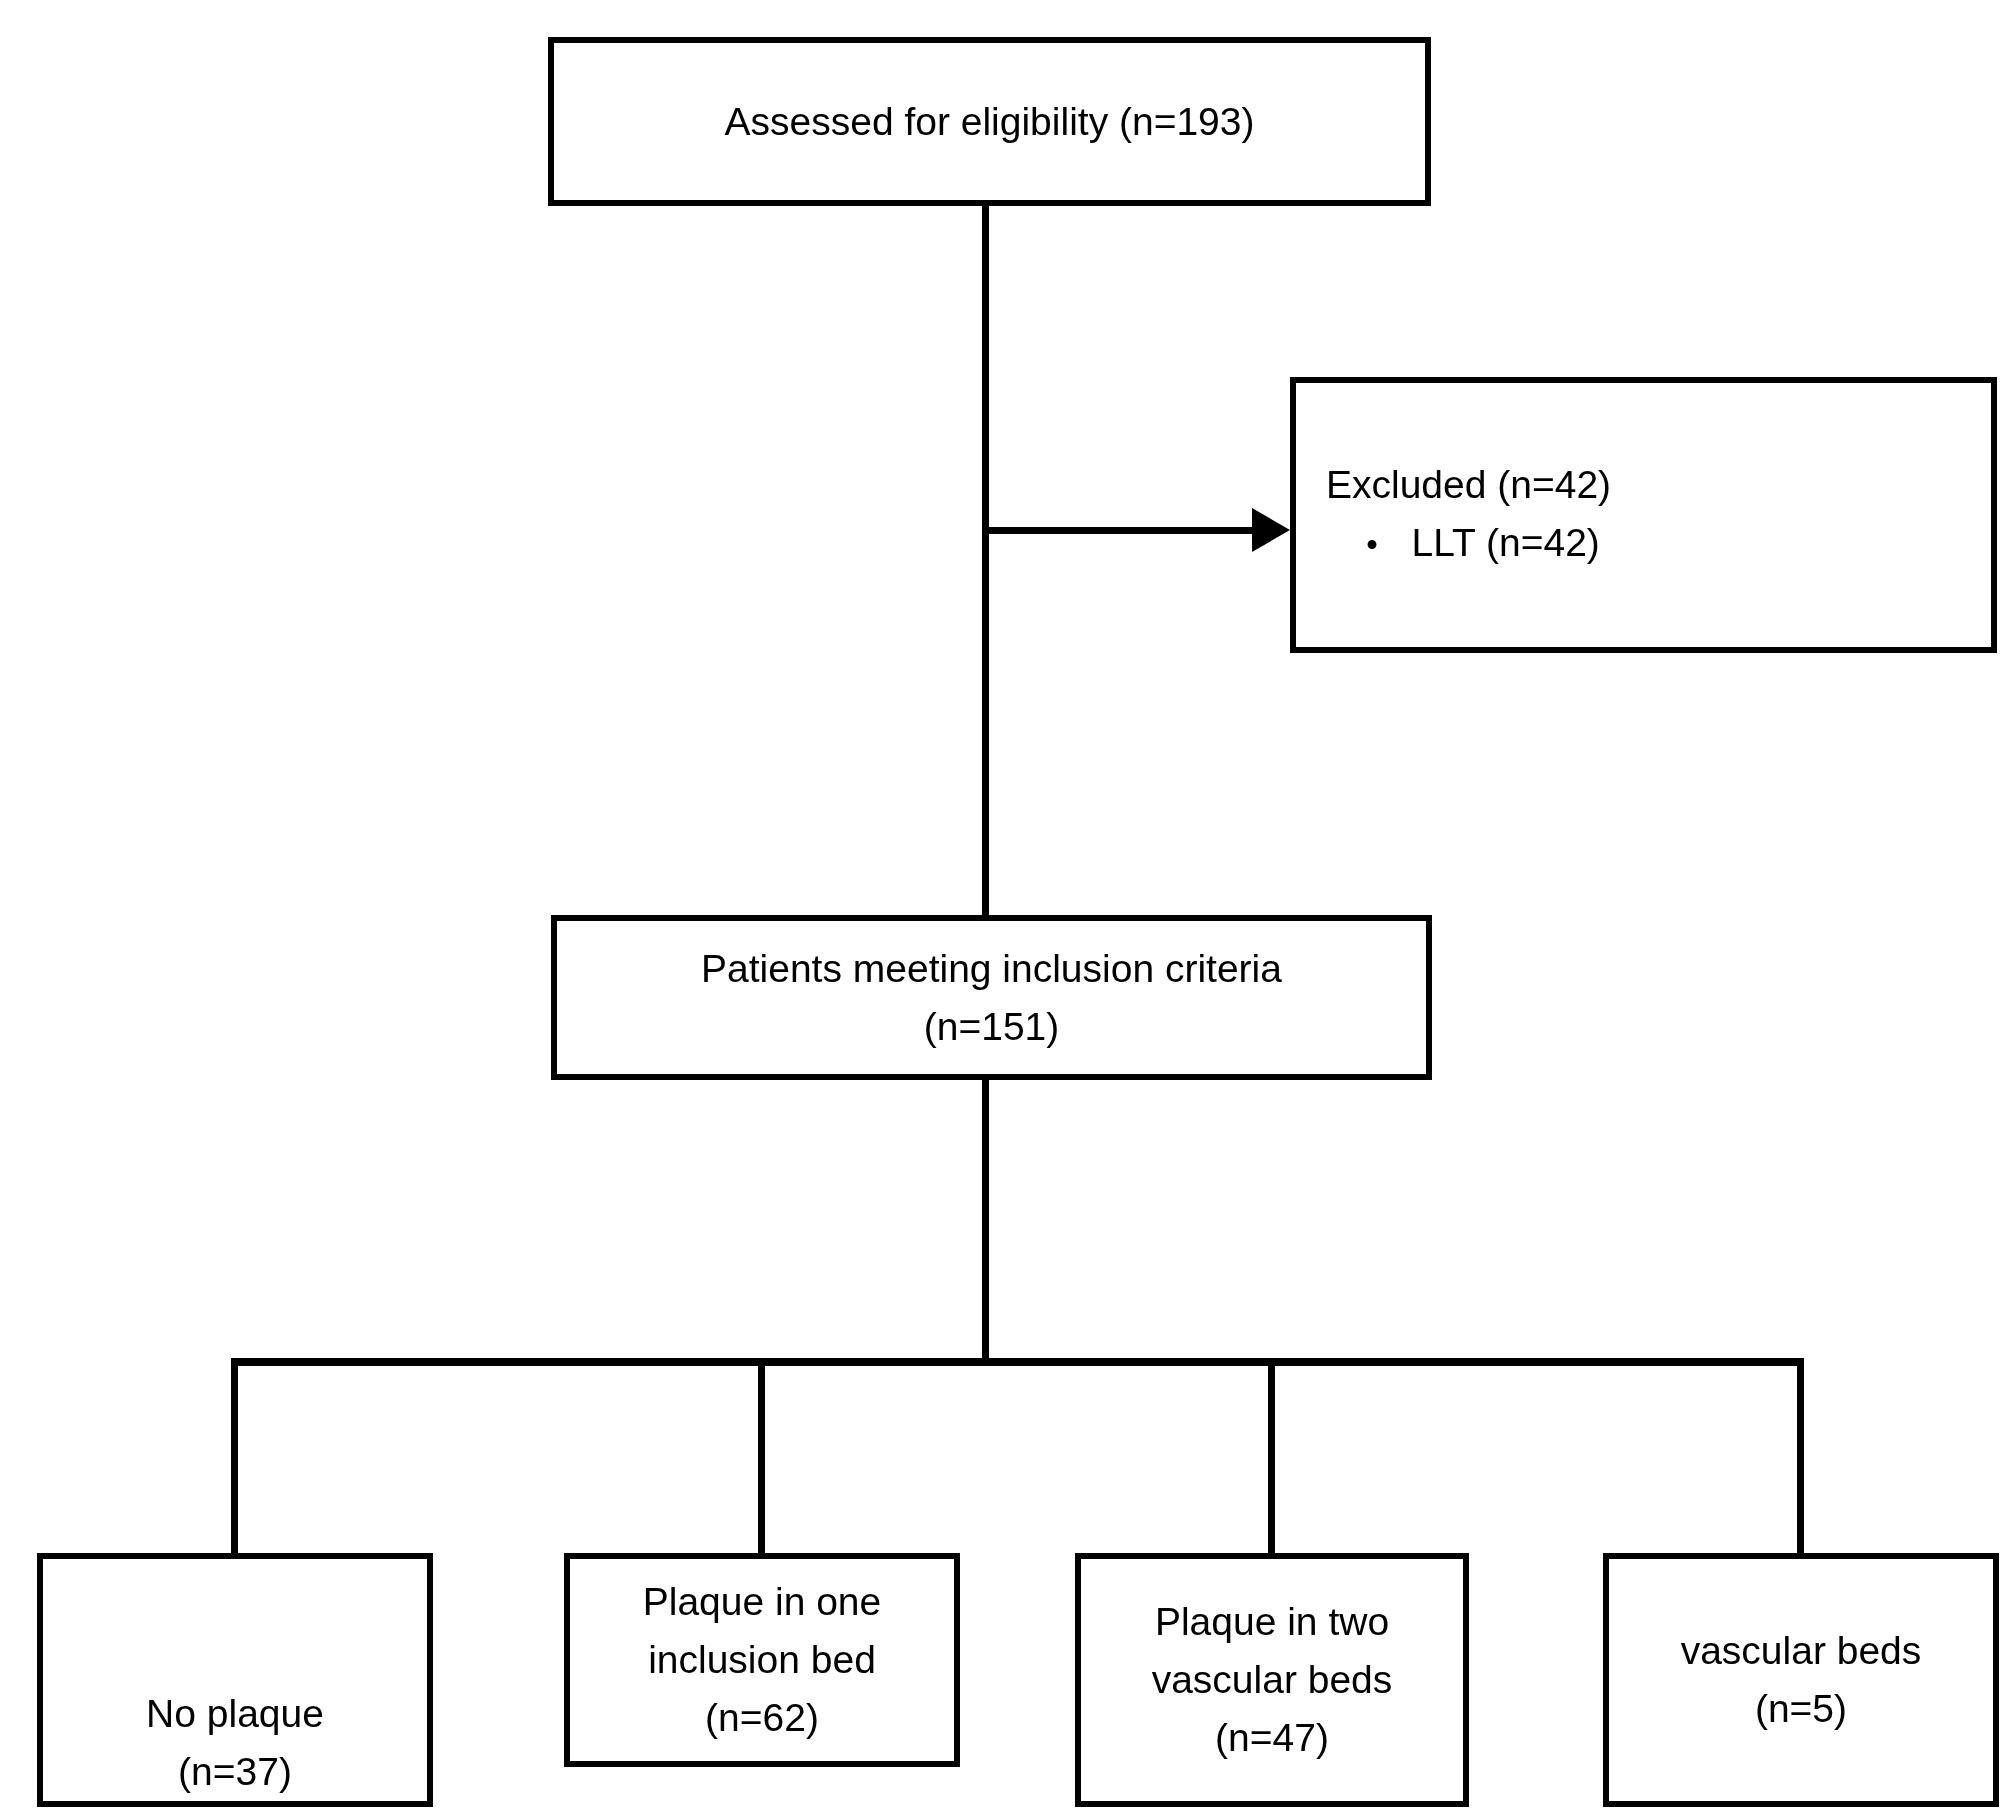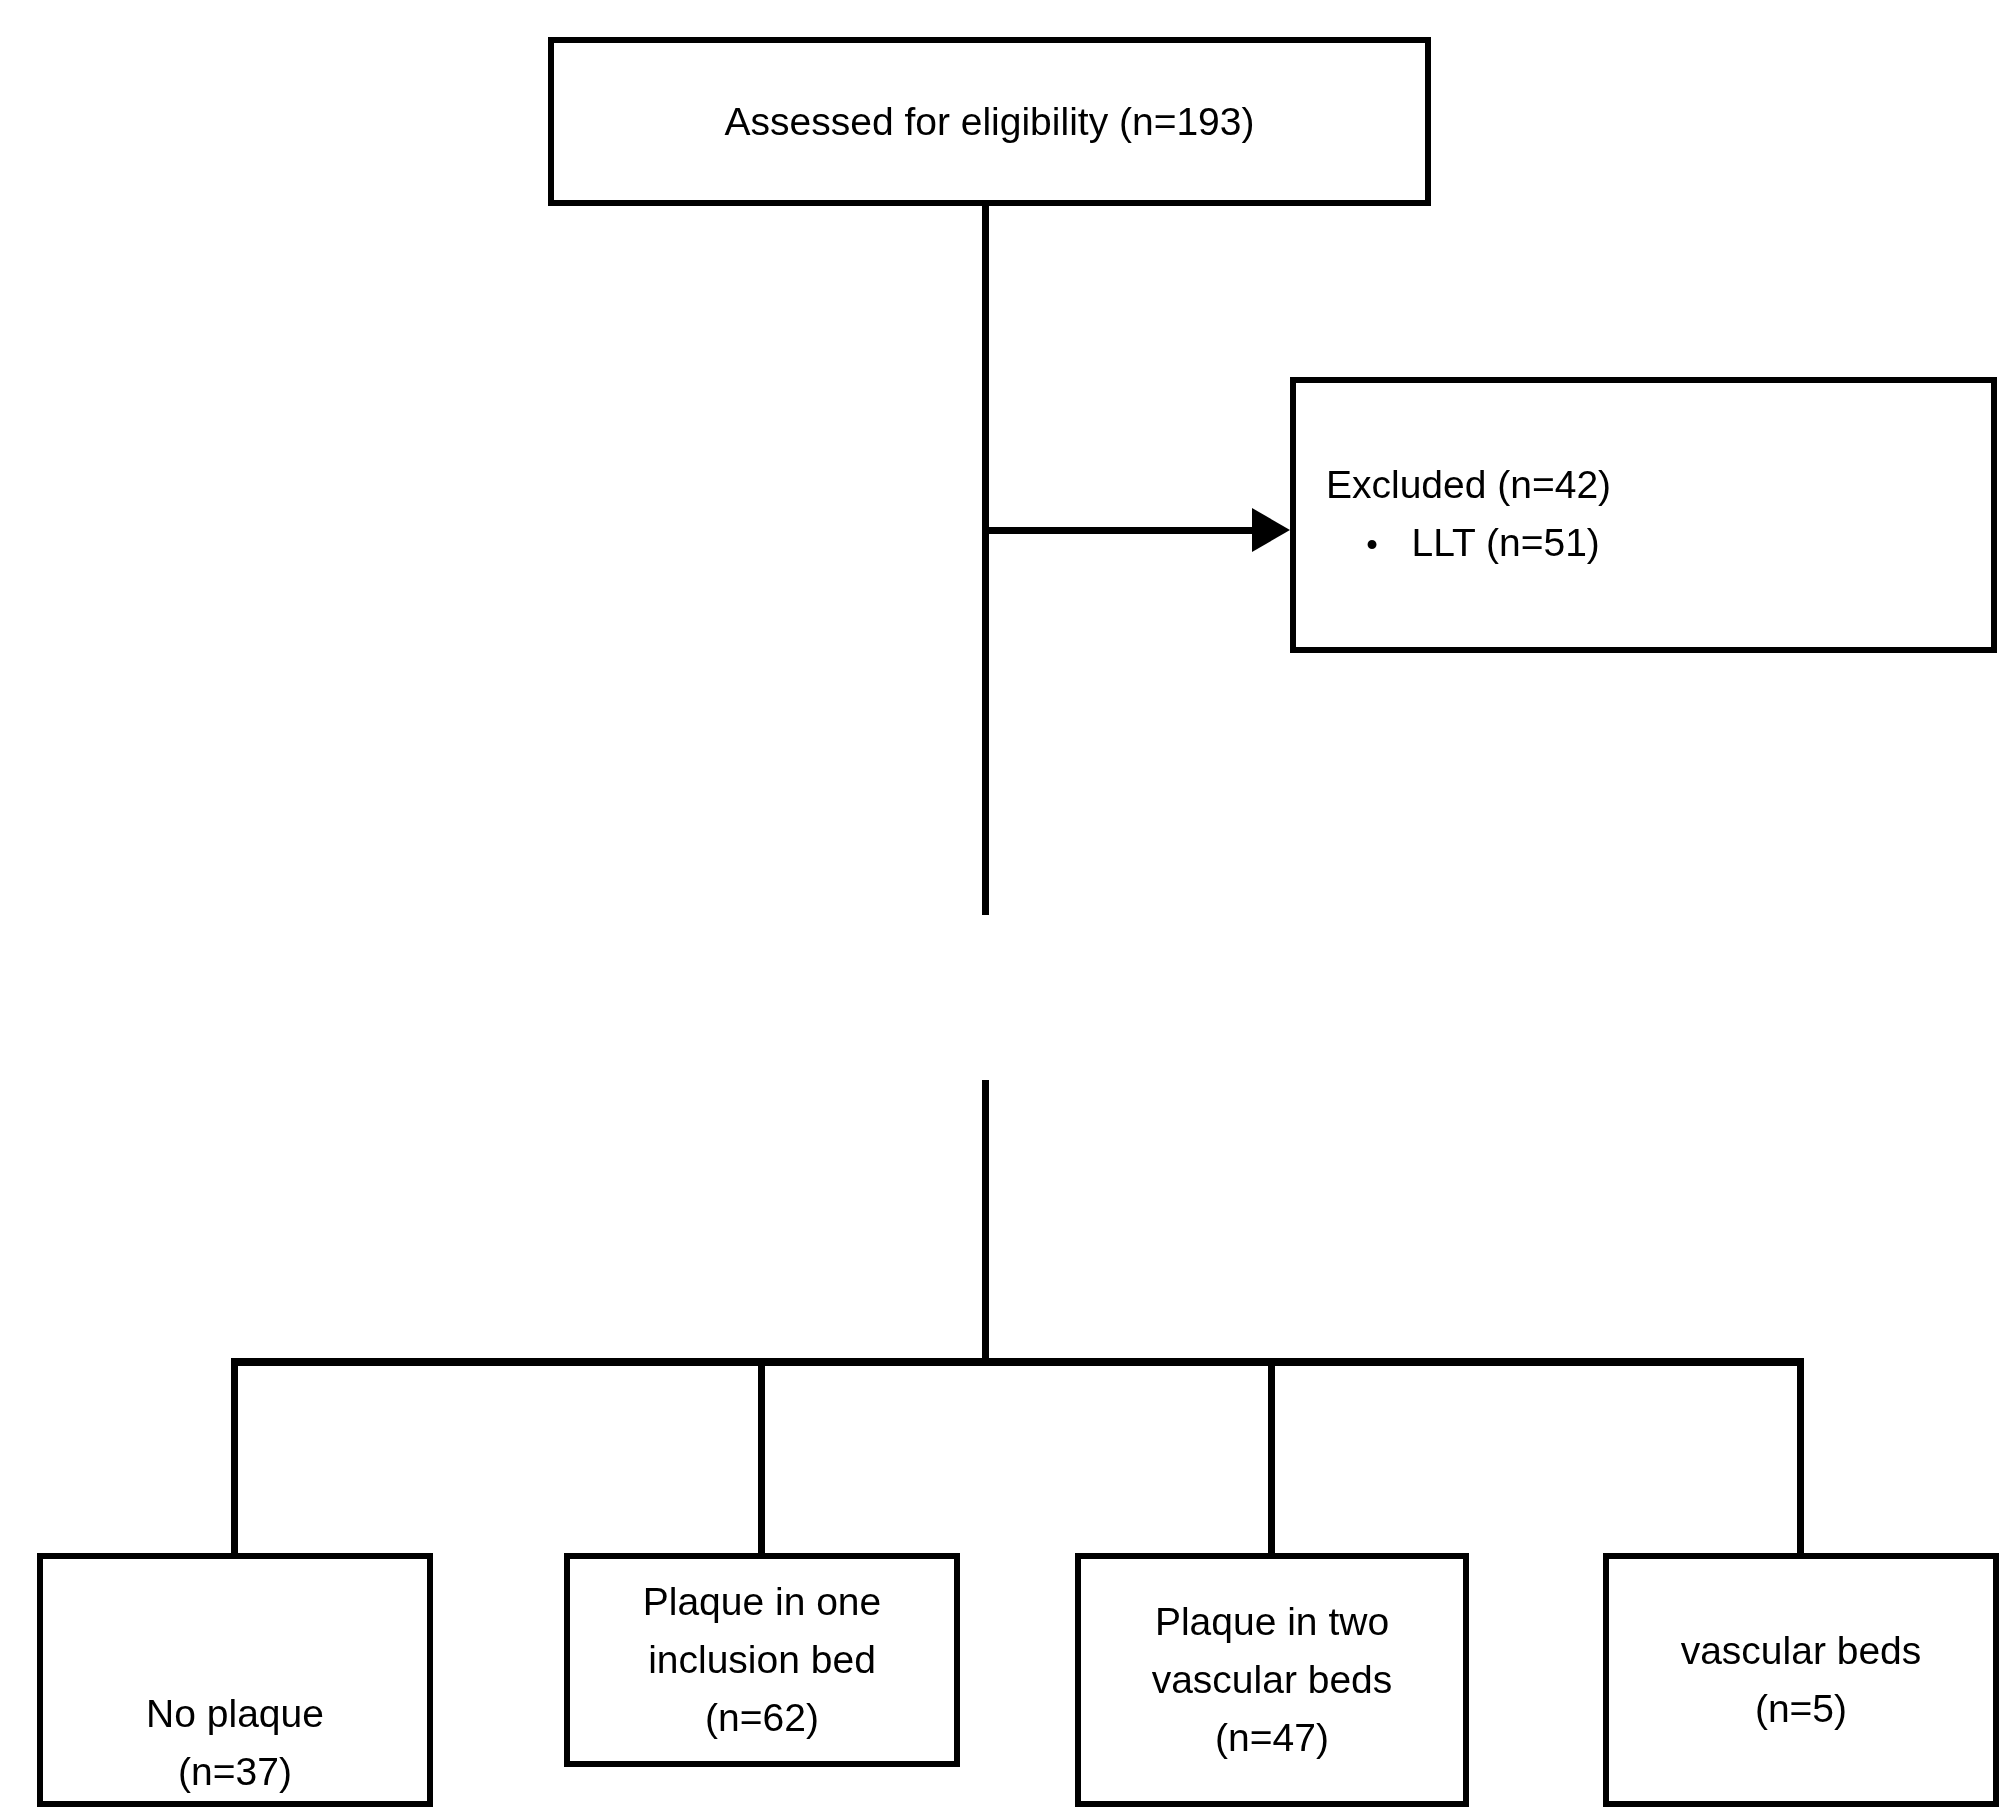--- a/index.html
+++ b/index.html
@@ -88,24 +88,28 @@
 
   <div class="connector conn-v1"></div>
 
   <div class="connector conn-arrow"></div>
   <div class="arrowhead"></div>
 
   <div class="node node-excluded">
     <div class="line">Excluded (n=42)</div>
     <div class="bullet-row">
       <span class="bullet-marker">•</span>
-      <span class="line">LLT (n=51)</span>
+      <span class="line">LLT (n=42)</span>
     </div>
   </div>
 
+  <div class="node node-inclusion">
+    <div class="line">Patients meeting inclusion criteria</div>
+    <div class="line">(n=151)</div>
+  </div>
 
   <div class="connector conn-v2"></div>
 
   <div class="connector conn-branch"></div>
 
   <div class="connector conn-drop1"></div>
   <div class="connector conn-drop2"></div>
   <div class="connector conn-drop3"></div>
   <div class="connector conn-drop4"></div>
 

